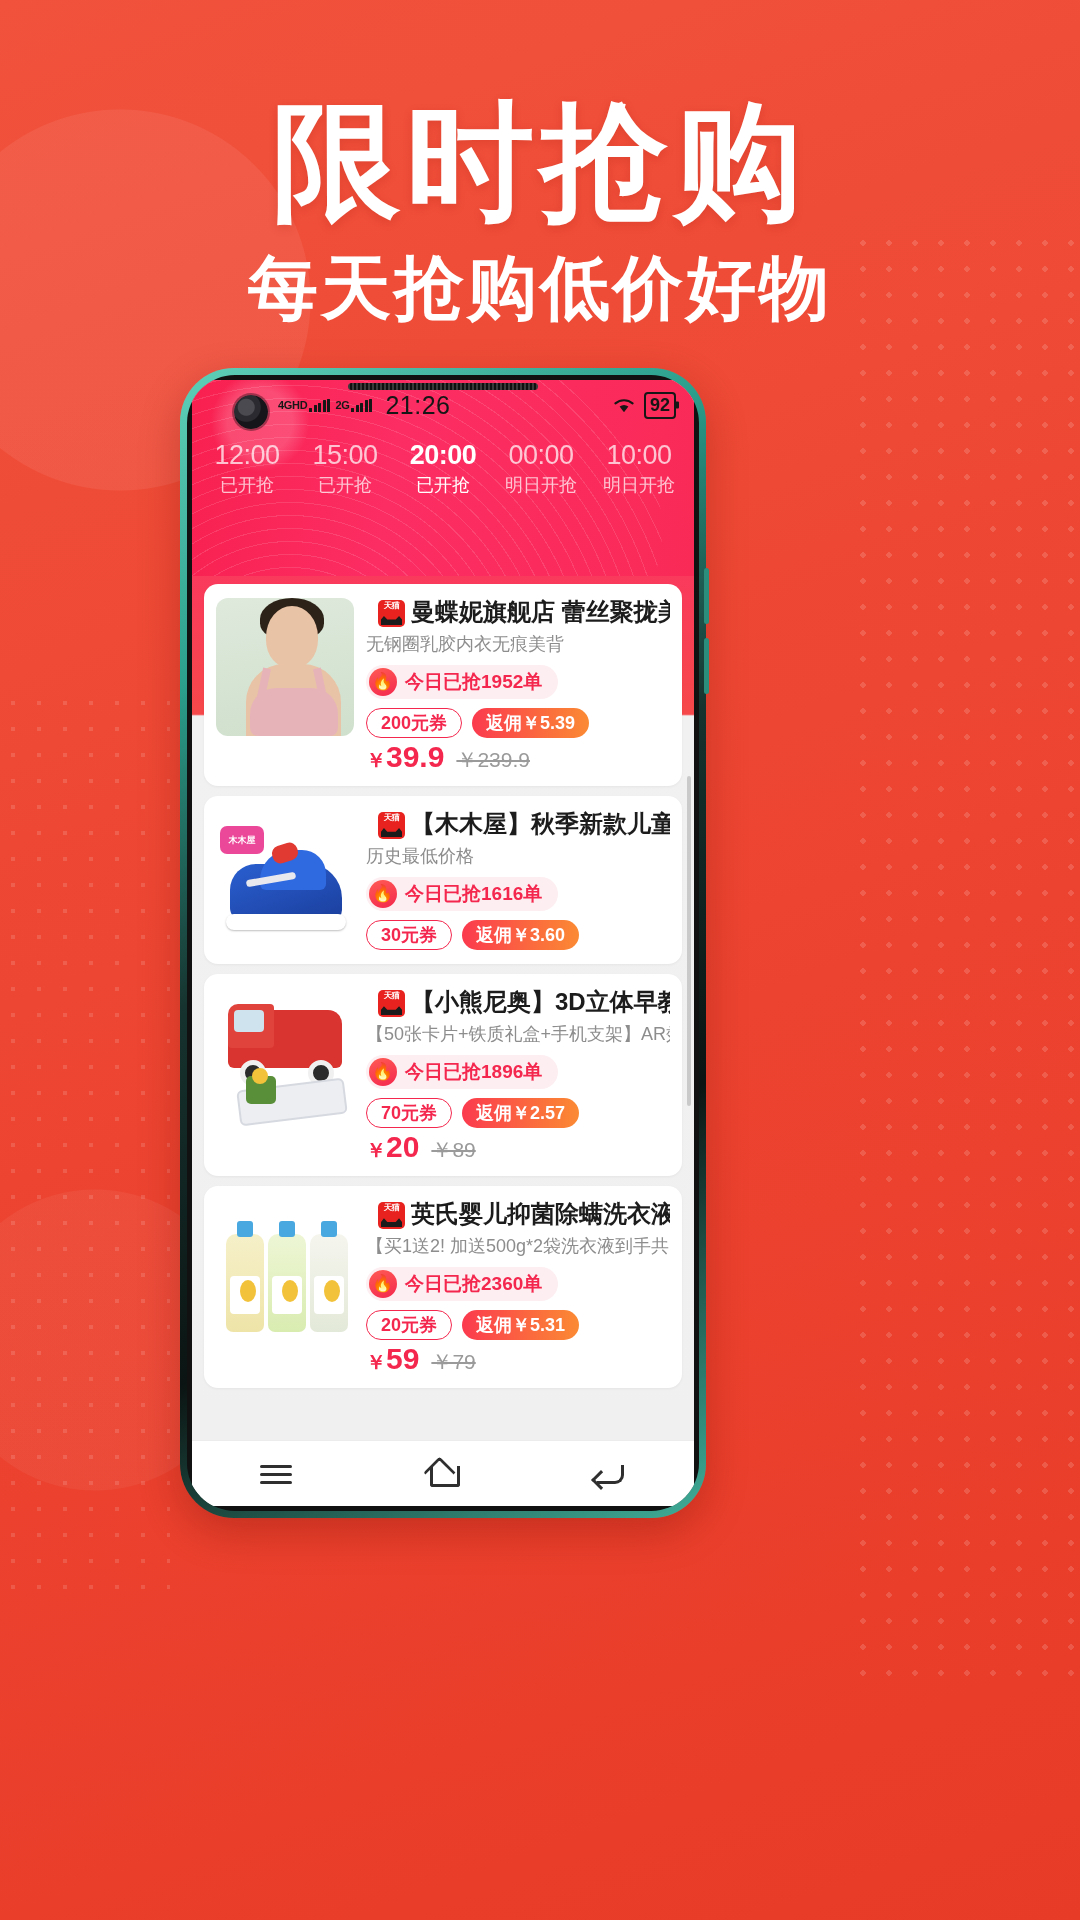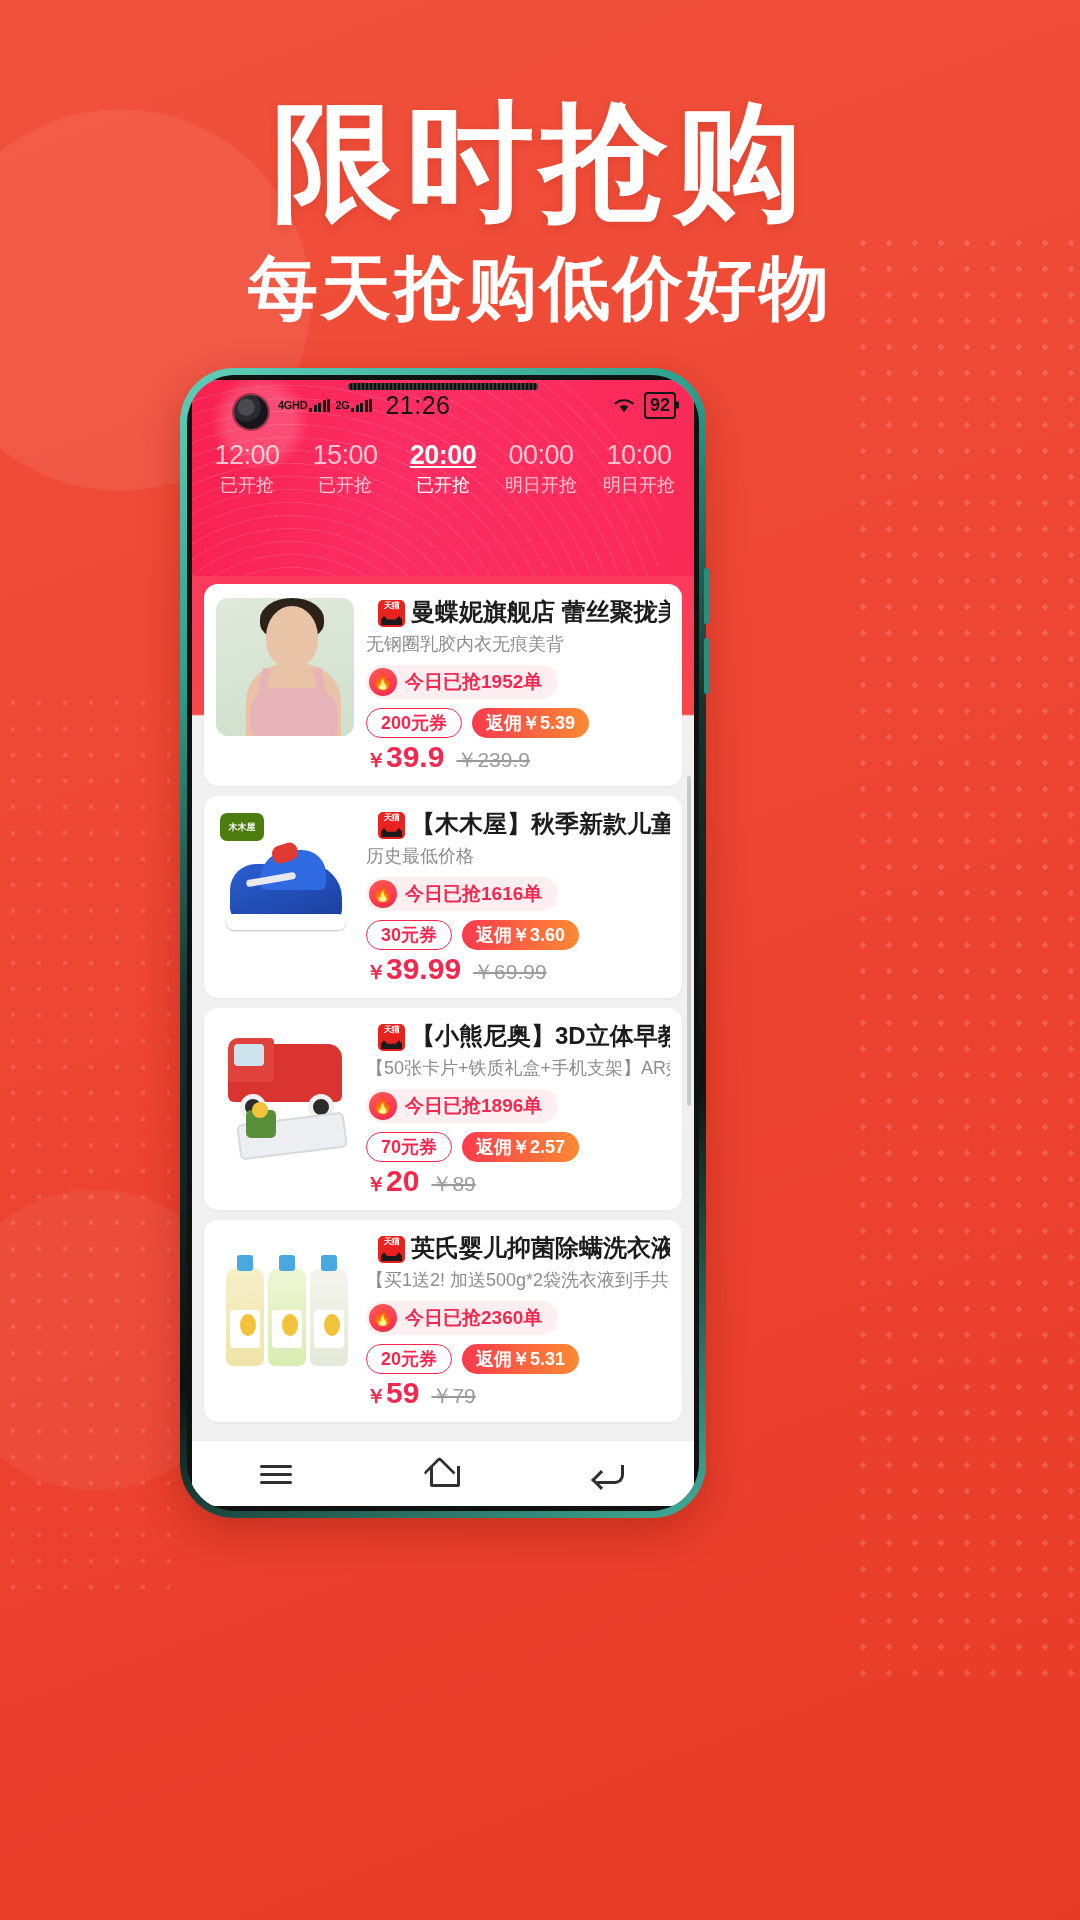--- a/index.html
+++ b/index.html
@@ -59,21 +59,21 @@
   }
   #phone-inner {
     position:relative; width:100%; height:100%;
     border-radius:48px;
     background:#111;
     padding:5px;
     overflow:hidden;
   }
   #screen {
     position:relative; width:100%; height:100%;
-    border-radius:24px; overflow:hidden;
+    border-radius:16px; overflow:hidden;
     background:#f3f3f3;
   }
   #earpiece {
     position:absolute; top:3px; left:50%; transform:translateX(-50%);
     width:190px; height:7px; border-radius:4px;
     background:repeating-linear-gradient(90deg,#3a3a3a 0 2px,#101010 2px 4px);
     z-index:30;
   }
 
   
@@ -148,21 +148,21 @@
   #bolt { color:#ffd83d; font-style:normal; font-size:26px; margin-left:-2px; }
 
   
   #tabs {
     position:relative; z-index:21;
     display:flex; padding:10px 6px 0;
   }
   .tab { flex:1; text-align:center; cursor:pointer; }
   .tab .t { font-size:27px; color:rgba(255,255,255,.72); line-height:1.15; letter-spacing:-.5px; }
   .tab .s { font-size:18px; color:rgba(255,255,255,.72); margin-top:4px; line-height:1.2; }
-  .tab.active .t { color:#fff; font-weight:bold;text-decoration:underline; }
+  .tab.active .t { color:#fff; font-weight:bold; }
   .tab.active .s { color:#fff; }
 
   
   #list {
     position:relative;
     height:calc(100% - 196px - 66px);
     background:#f1454a;
     overflow:hidden;
     padding:0 12px;
   }
@@ -238,21 +238,21 @@
   
   .t1 { background:linear-gradient(170deg,#dfe9dc,#cfe0cc); }
   .t1 .head { position:absolute; left:50px; top:8px; width:52px; height:62px; border-radius:50% 50% 45% 45%; background:#e9c3a5; }
   .t1 .hair { position:absolute; left:44px; top:0px; width:64px; height:42px; border-radius:50% 50% 40% 40%; background:#2d2218; }
   .t1 .body { position:absolute; left:30px; top:66px; width:95px; height:74px; border-radius:38px 38px 0 0; background:#e9c3a5; }
   .t1 .bra { position:absolute; left:34px; top:90px; width:88px; height:48px; border-radius:26px 26px 8px 8px; background:#e6b4b8; }
   .t1 .strap { position:absolute; left:44px; top:70px; width:8px; height:30px; background:#e6b4b8; transform:rotate(12deg); }
   .t1 .strap2 { position:absolute; left:100px; top:70px; width:8px; height:30px; background:#e6b4b8; transform:rotate(-12deg); }
 
   .t2 { background:#fff; }
-  .t2 .logo { position:absolute; left:4px; top:3px; width:44px; height:28px; border-radius:7px; background:#4d7c0f; }
+  .t2 .logo { position:absolute; left:4px; top:16px; width:44px; height:28px; border-radius:7px; background:#ec4899; }
   .t2 .logo i { position:absolute; inset:0; display:flex; align-items:center; justify-content:center; font-style:normal; color:#fff; font-size:9px; font-weight:bold; }
   .t2 .shoe { position:absolute; left:14px; top:54px; width:112px; height:56px; border-radius:26px 34px 10px 12px; background:linear-gradient(160deg,#2a5fd0,#1b3f9e); }
   .t2 .shoe2 { position:absolute; left:44px; top:40px; width:66px; height:40px; border-radius:30px 24px 6px 6px; background:#2f6ae0; }
   .t2 .tongue { position:absolute; left:56px; top:34px; width:26px; height:18px; border-radius:8px; background:#e03a32; transform:rotate(-18deg); }
   .t2 .sole { position:absolute; left:10px; top:104px; width:120px; height:16px; border-radius:10px; background:#fff; box-shadow:0 1px 2px rgba(0,0,0,.25); }
   .t2 .stripe { position:absolute; left:30px; top:66px; width:50px; height:7px; background:#e8e8ef; transform:rotate(-10deg); border-radius:3px; }
 
   .t3 { background:#fff; }
   .t3 .truck { position:absolute; left:12px; top:22px; width:114px; height:58px; border-radius:8px 14px 6px 6px; background:#d9342f; }
   .t3 .cab { position:absolute; left:12px; top:16px; width:46px; height:44px; border-radius:10px 4px 4px 4px; background:#e0433c; }
@@ -444,24 +444,20 @@
               </div>
               <div class="p-sub">历史最低价格</div>
               <div class="sold">
                 <span class="flame">🔥</span>
                 <span class="sold-text">今日已抢1616单</span>
               </div>
               <div class="badges">
                 <span class="coupon">30元券</span>
                 <span class="rebate">返佣￥3.60</span>
               </div>
-              <div class="price-row">
-                <span class="price"><span class="yen">￥</span><span>39.99</span></span>
-                <span class="old">￥69.99</span>
-              </div>
             </div>
           </div>
 
           <div class="card">
             <div class="thumb t3">
               <div class="truck"></div>
                 <div class="cab"></div>
                 <div class="win"></div>
               <div class="w1"></div>
                 <div class="w2"></div>

